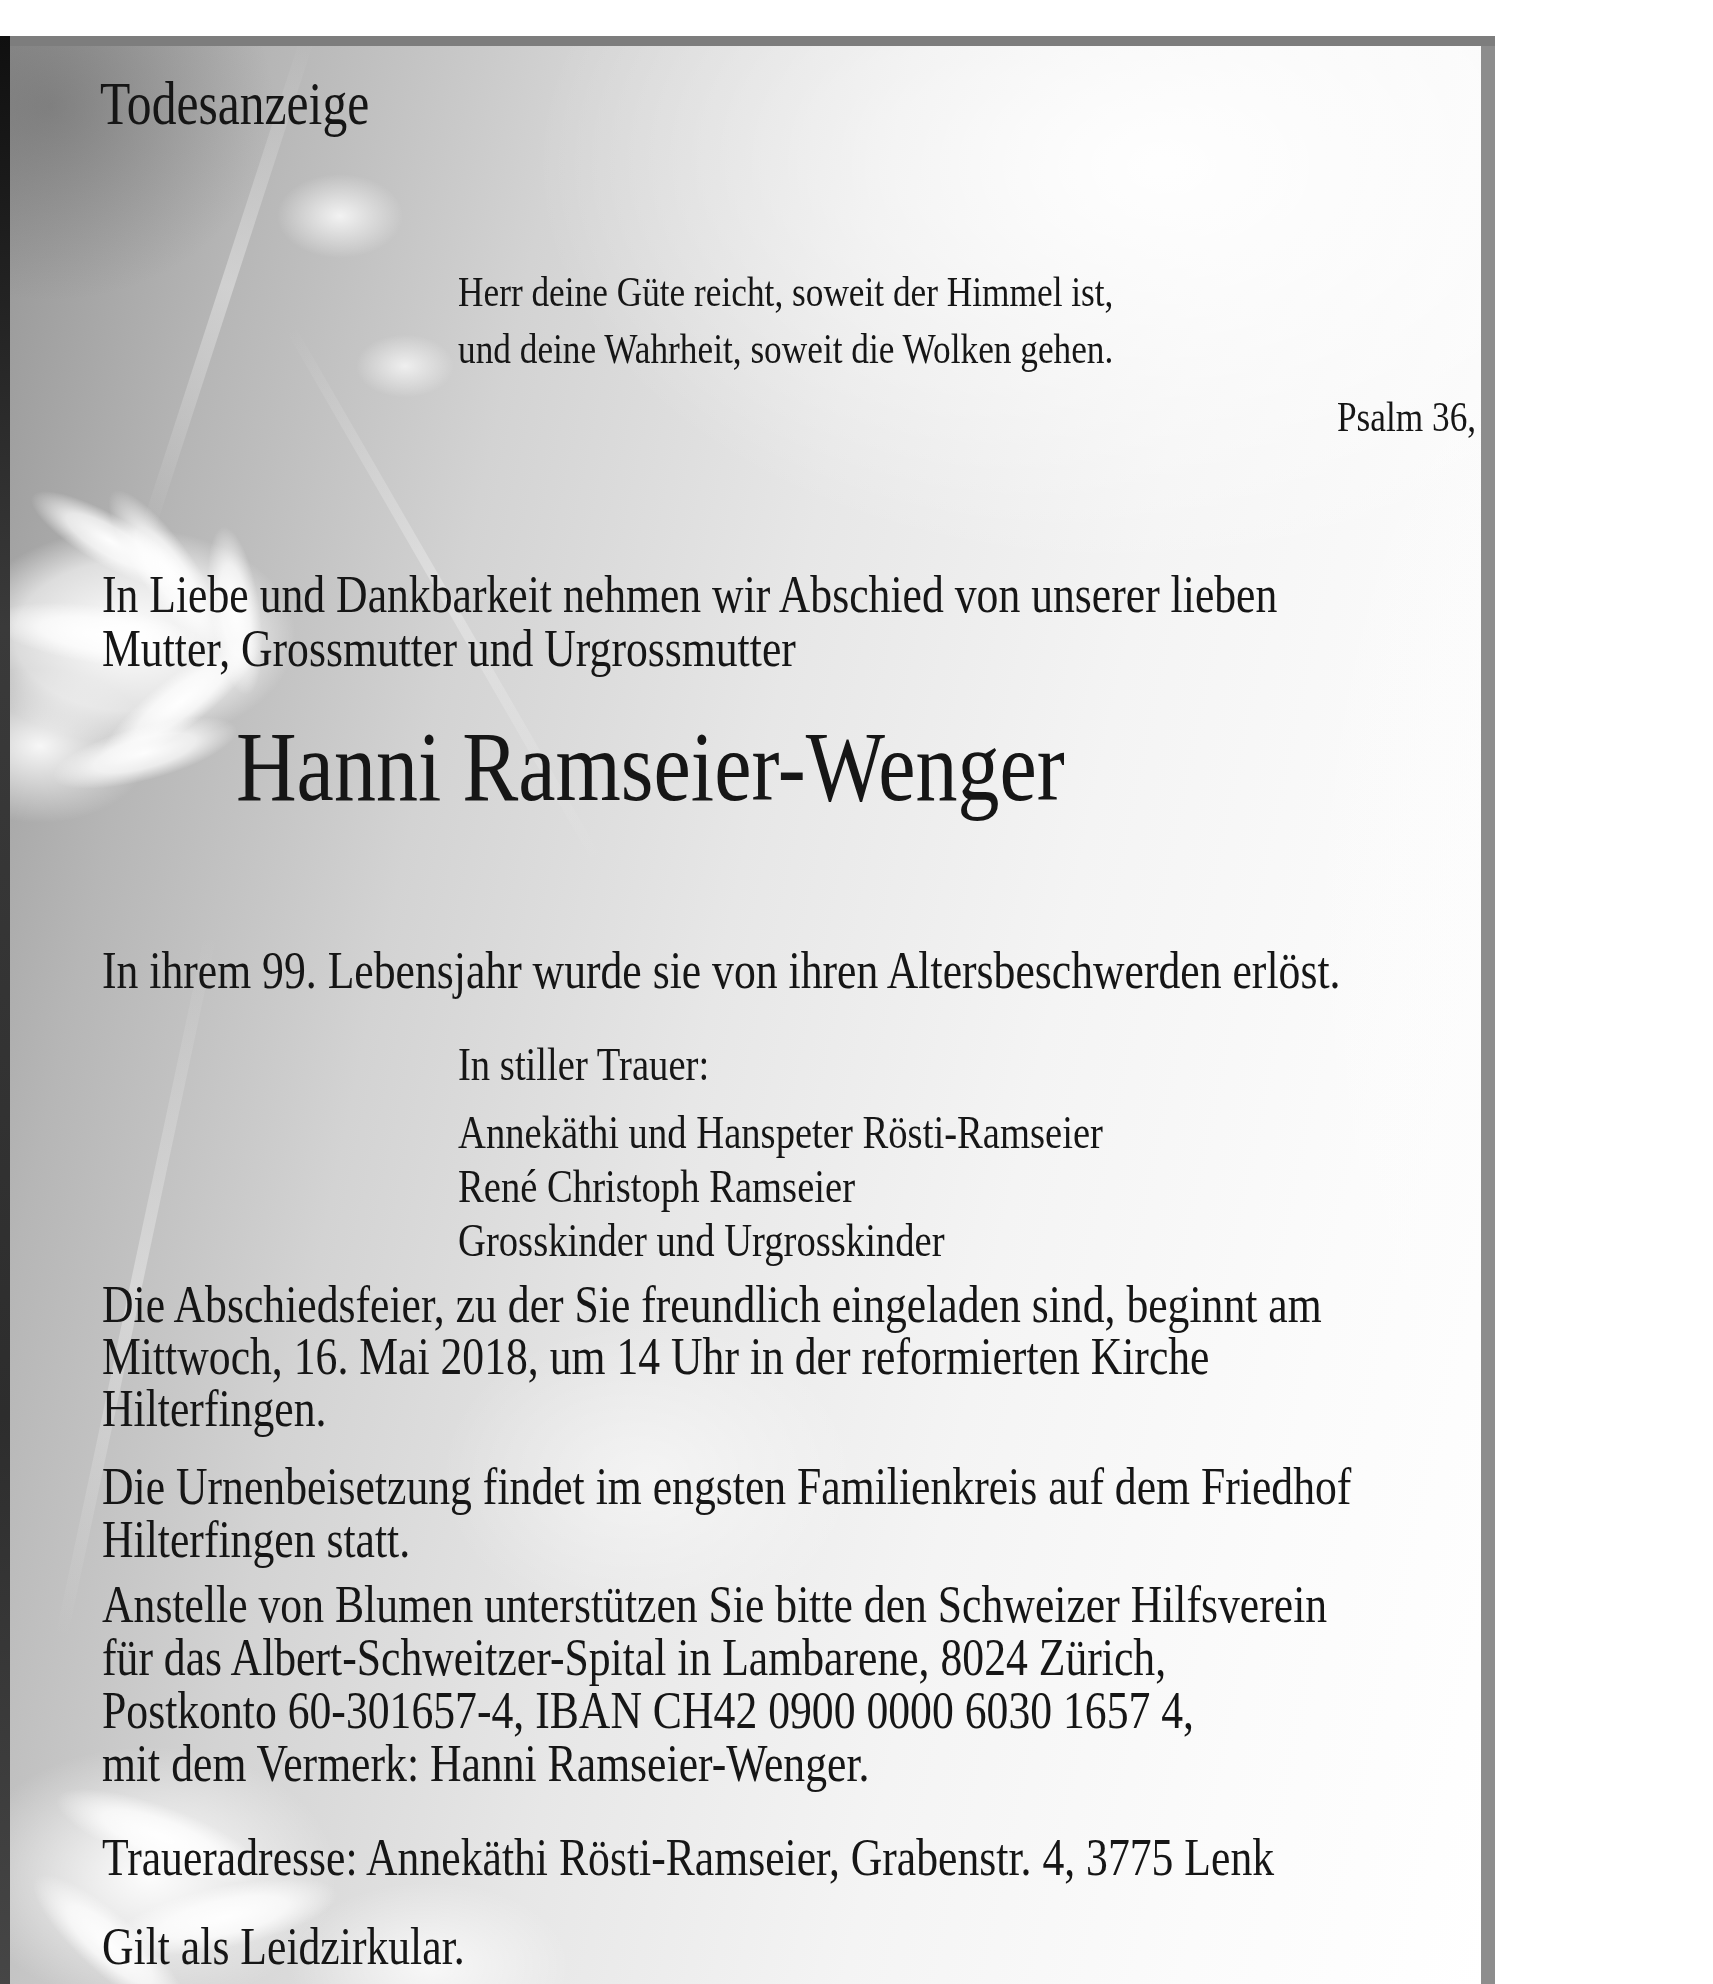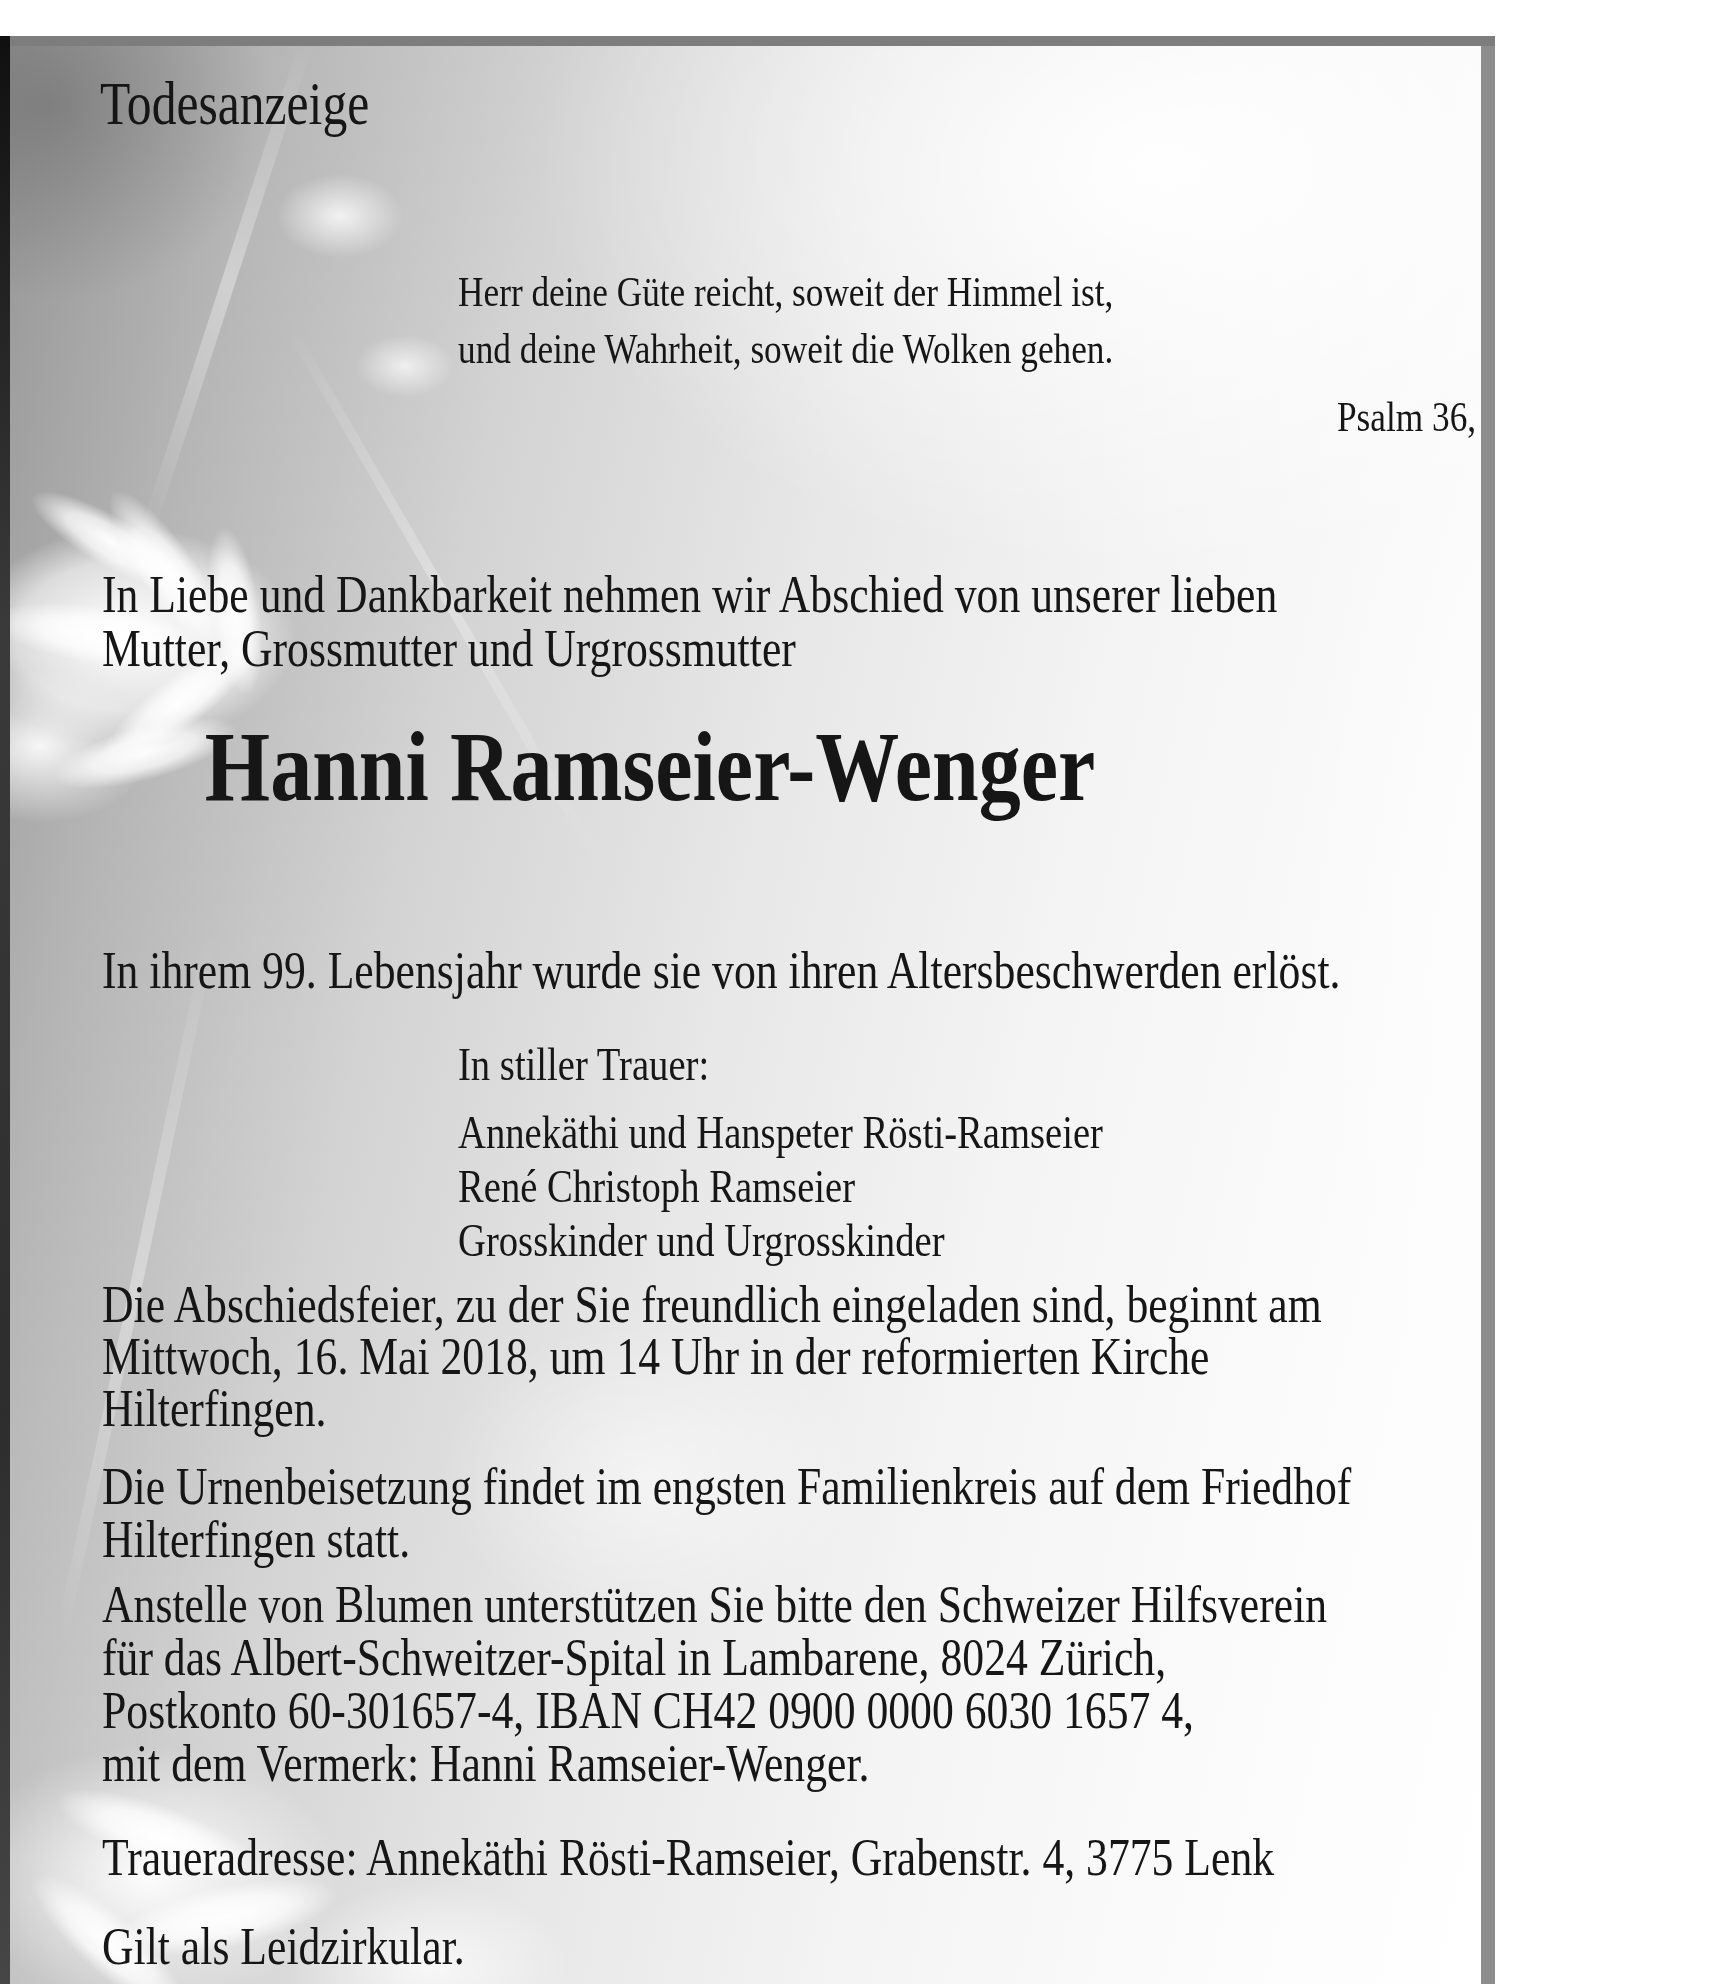--- a/index.html
+++ b/index.html
@@ -34,21 +34,21 @@
   .petal { position:absolute; border-radius:50%;
            background:radial-gradient(closest-side, rgba(255,255,255,.97), rgba(255,255,255,.72) 55%, rgba(255,255,255,0)); }
   .stem  { position:absolute;
            background:linear-gradient(to bottom, rgba(255,255,255,0), rgba(240,240,240,.45) 50%, rgba(255,255,255,0)); }
   
   .txt { position:absolute; white-space:nowrap; z-index:2; transform-origin:0 0; }
   .kicker   { left:100px;  top:34px;   font-size:62px;  line-height:66px; transform:scaleX(.80); }
   .verse    { left:458px;  top:228px;  font-size:42px;  line-height:57px; transform:scaleX(.84); }
   .psalm    { left:1337px; top:358px;  font-size:42px;  line-height:46px; transform:scaleX(.84); }
   .intro    { left:102px;  top:532px;  font-size:52px;  line-height:54px; transform:scaleX(.84); }
-  .center-wrap { position:absolute; left:100px; width:1100px; text-align:center; z-index:2;font-weight:bold; }
+  .center-wrap { position:absolute; left:100px; width:1100px; text-align:center; z-index:2; }
   .name-wrap   { top:676px; }
   .name-inner  { display:inline-block; font-size:100px; line-height:110px; transform:scaleX(.84); white-space:nowrap; }
   .dates-wrap  { top:820px; }
   .dates-inner { display:inline-block; font-size:38px;  line-height:44px;  transform:scaleX(.84); white-space:nowrap; }
   .agenote  { left:102px;  top:908px;  font-size:52px;  line-height:54px; transform:scaleX(.84); }
   .mourners { left:458px;  top:1002px; font-size:46px;  line-height:54px; transform:scaleX(.84); }
   .mourners .heading { margin-bottom:14px; }
   .farewell { left:102px;  top:1243px; font-size:52px;  line-height:52px; transform:scaleX(.84); }
   .burial   { left:102px;  top:1424px; font-size:52px;  line-height:53px; transform:scaleX(.84); }
   .donation { left:102px;  top:1542px; font-size:52px;  line-height:53px; transform:scaleX(.84); }

